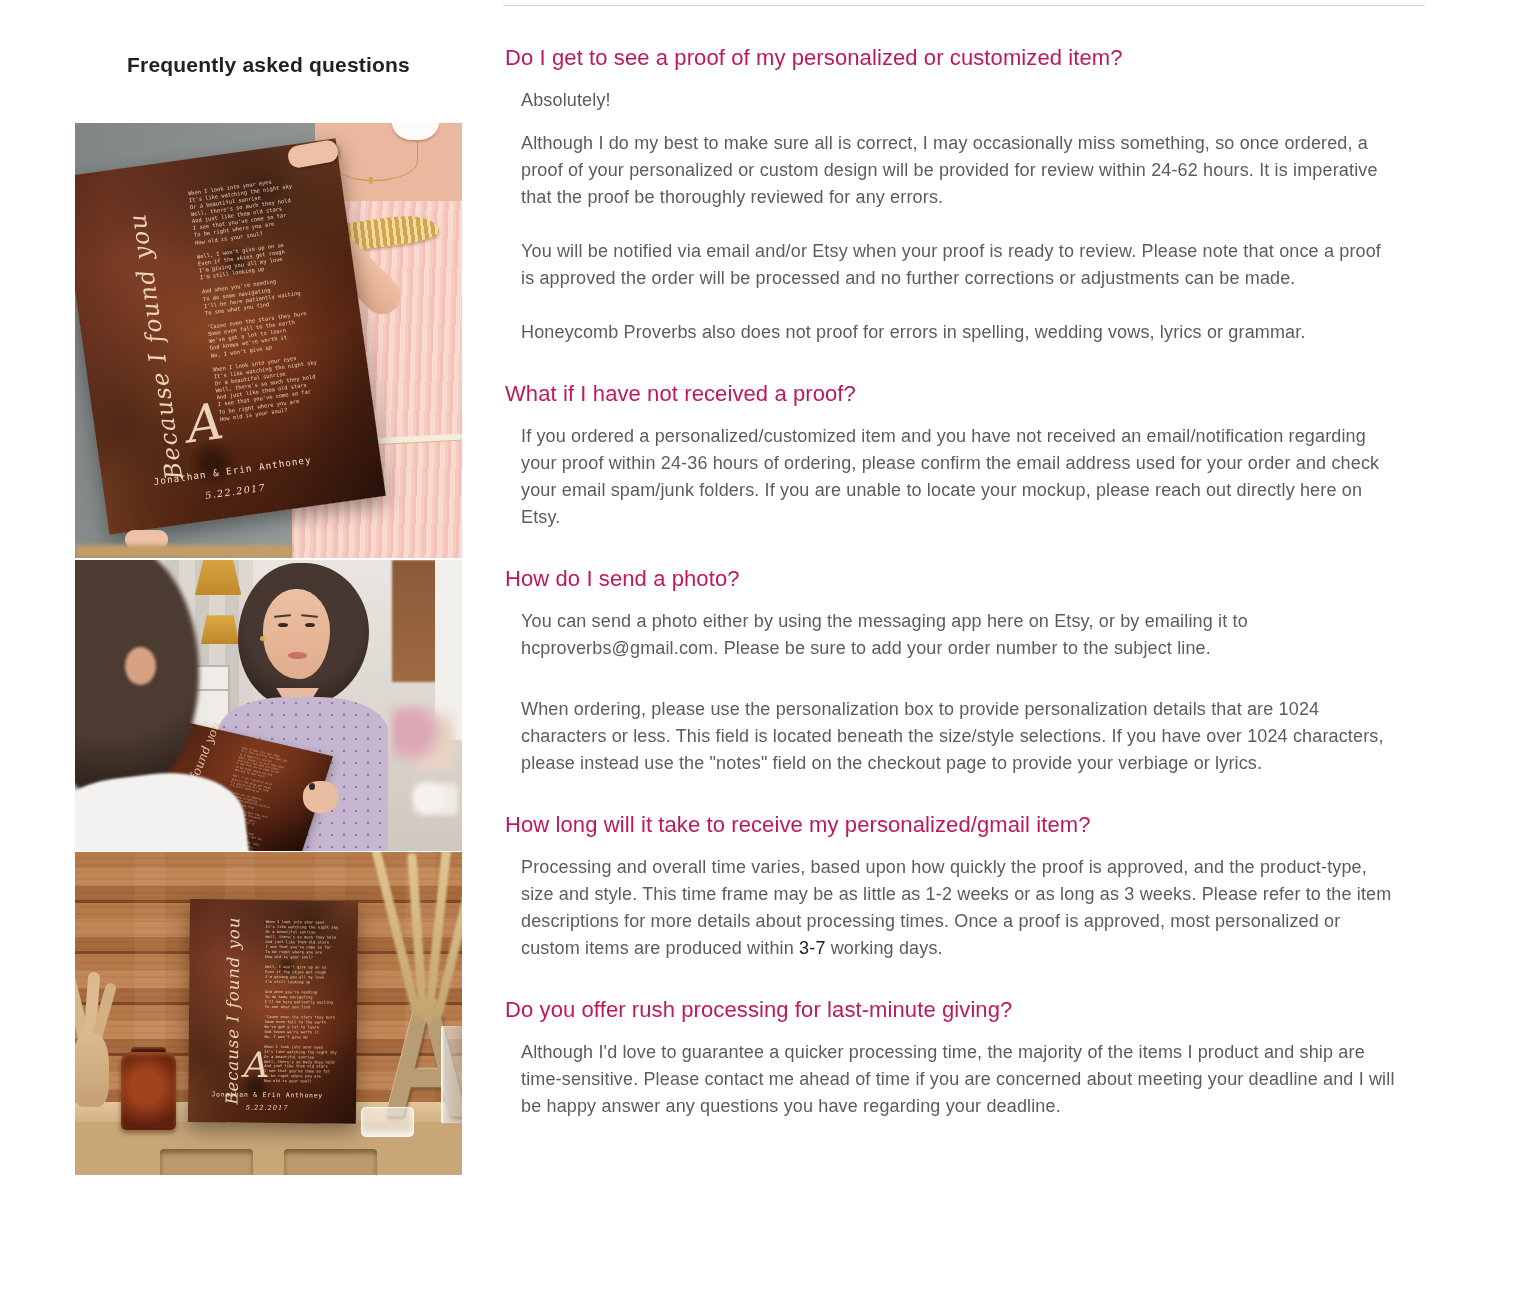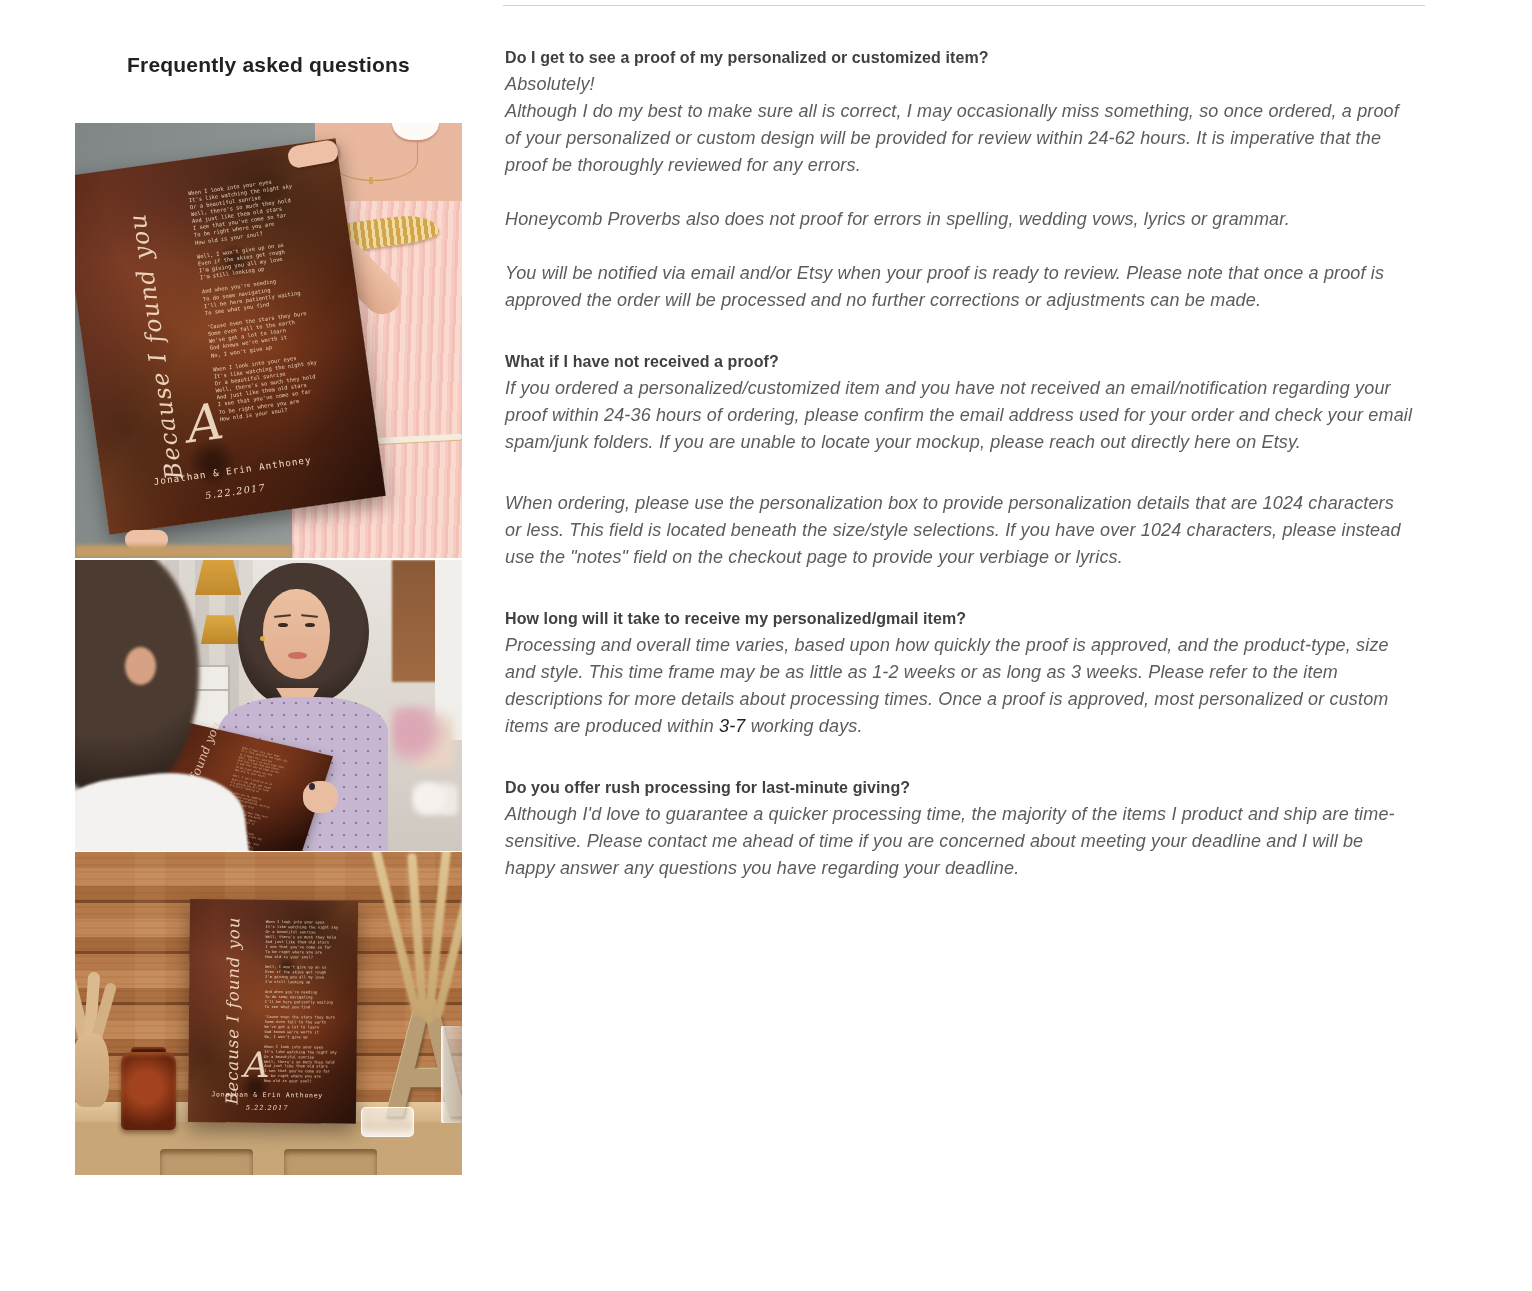--- a/index.html
+++ b/index.html
@@ -5,22 +5,22 @@
   html,body{margin:0;padding:0;}
   body{
     width:1532px;height:1291px;position:relative;overflow:hidden;
     background:#ffffff;
     font-family:"Liberation Sans", sans-serif;
   }
 
   
   .top-divider{position:absolute;left:503px;top:5px;width:922px;height:1px;background:#d4d4d4;}
   .right-col{position:absolute;left:505px;top:44px;width:908px;}
-  .faq-q{font-size:16px;line-height:27px;font-weight:700;color:#404040;margin:0;letter-spacing:.1px;}
-  .faq-p{font-size:18px;line-height:27px;color:#5c5c5c;margin:0;letter-spacing:.15px;font-style:italic;}
+  .faq-q{font-size:22px;line-height:27px;font-weight:400;color:#be185d;margin:0;letter-spacing:.1px;}
+  .faq-p{font-size:18px;line-height:27px;color:#5c5c5c;margin:16px;letter-spacing:.15px;}
   .gap-above{margin-top:27px;}
   .faq-item + .faq-item{margin-top:34px;}
   .hl{color:#1f1f1f;}
 
   
   .page-heading{
     position:absolute;left:75px;top:36px;width:387px;text-align:center;
     font-size:21px;font-weight:700;color:#222222;letter-spacing:.2px;
   }
   .photo{position:absolute;left:75px;width:387px;overflow:hidden;background:#9a9f9e;}
@@ -354,29 +354,33 @@
     <div class="p3-plume d"></div>
   </div>
 </div>
 
 <div class="right-col">
 
   <section class="faq-item">
     <h3 class="faq-q">Do I get to see a proof of my personalized or customized item?</h3>
     <p class="faq-p">Absolutely!</p>
     <p class="faq-p">Although I do my best to make sure all is correct, I may occasionally miss something, so once ordered, a proof of your personalized or custom design will be provided for review within 24-62 hours. It is imperative that the proof be thoroughly reviewed for any errors.</p>
+    <p class="faq-p gap-above">You will be notified via email and/or Etsy when your proof is ready to review. Please note that once a proof is approved the order will be processed and no further corrections or adjustments can be made.</p>
     <p class="faq-p gap-above">Honeycomb Proverbs also does not proof for errors in spelling, wedding vows, lyrics or grammar.</p>
-    <p class="faq-p gap-above">You will be notified via email and/or Etsy when your proof is ready to review. Please note that once a proof is approved the order will be processed and no further corrections or adjustments can be made.</p>
   </section>
 
   <section class="faq-item">
     <h3 class="faq-q">What if I have not received a proof?</h3>
     <p class="faq-p">If you ordered a personalized/customized item and you have not received an email/notification regarding your proof within 24-36 hours of ordering, please confirm the email address used for your order and check your email spam/junk folders. If you are unable to locate your mockup, please reach out directly here on Etsy.</p>
   </section>
 
+  <section class="faq-item">
+    <h3 class="faq-q">How do I send a photo?</h3>
+    <p class="faq-p">You can send a photo either by using the messaging app here on Etsy, or by emailing it to hcproverbs@gmail.com. Please be sure to add your order number to the subject line.</p>
+  </section>
 
   <section class="faq-item">
     <p class="faq-p">When ordering, please use the personalization box to provide personalization details that are 1024 characters or less. This field is located beneath the size/style selections. If you have over 1024 characters, please instead use the "notes" field on the checkout page to provide your verbiage or lyrics.</p>
   </section>
 
   <section class="faq-item">
     <h3 class="faq-q">How long will it take to receive my personalized/gmail item?</h3>
     <p class="faq-p"><span>Processing and overall time varies, based upon how quickly the proof is approved, and the product-type, size and style. This time frame may be as little as 1-2 weeks or as long as 3 weeks. Please refer to the item descriptions for more details about processing times. Once a proof is approved, most personalized or custom items are produced within </span><span class="hl">3-7</span><span> working days.</span></p>
   </section>
 

